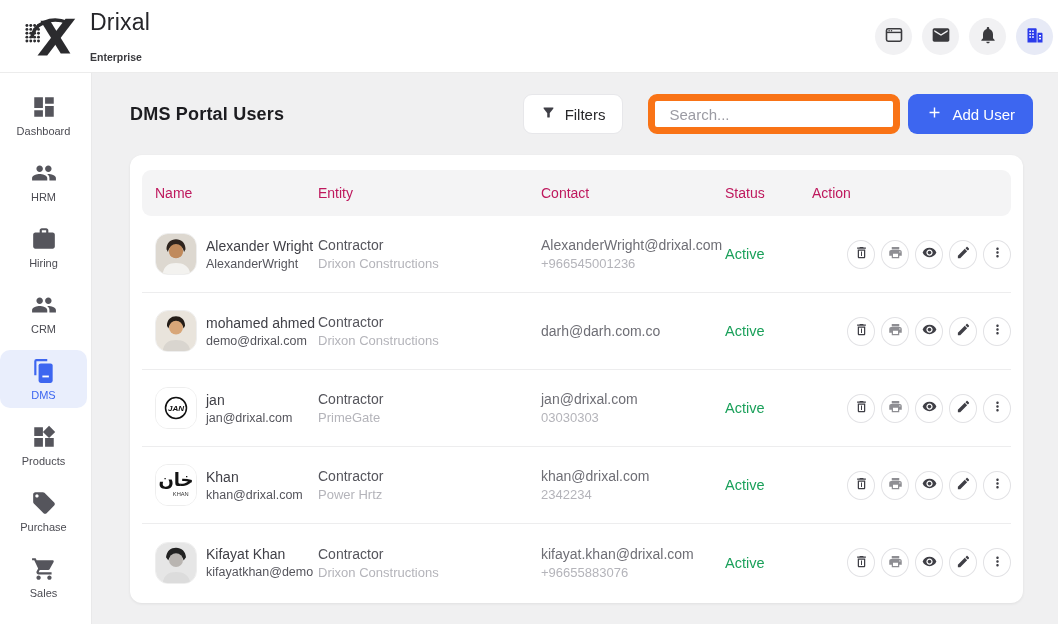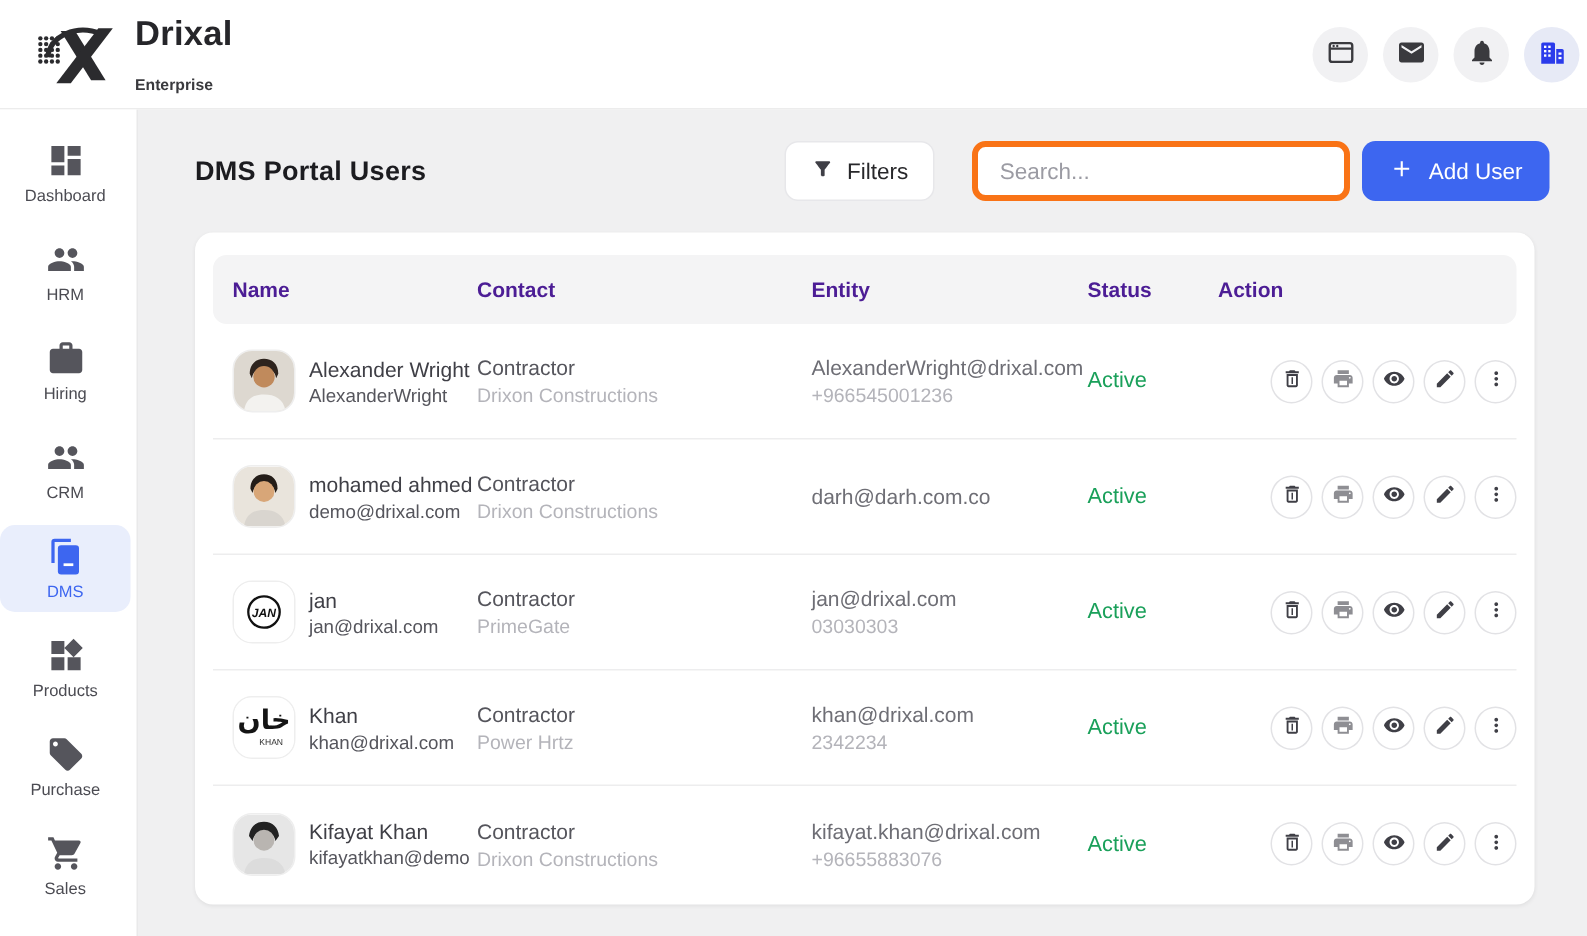--- a/index.html
+++ b/index.html
@@ -5,21 +5,21 @@
   * { margin:0; padding:0; box-sizing:border-box; }
   html,body { width:1058px; height:624px; overflow:hidden; }
   body { font-family:"Liberation Sans", sans-serif; background:#f0f0f1; color:#3f3f46; }
   :root { --accent:#3d66f0; --green:#1aa05a; }
 
   
   .topbar { height:73px; background:#fff; border-bottom:1px solid #ececec; display:flex; align-items:center; padding:0 5px 0 24px; }
   .brand { display:flex; align-items:center; gap:8px; }
   .brand-logo { width:58px; height:48px; color:#2b2b2e; }
   .brand-text { display:flex; flex-direction:column; }
-  .brand-name { font-size:23px; font-weight:700; color:#26262a; letter-spacing:.2px; }
+  .brand-name { font-size:23px; font-weight:400; color:#26262a; letter-spacing:.2px; }
   .brand-tagline { font-size:10.5px; font-weight:700; color:#3a3a3e; margin-top:15px; }
   .top-actions { margin-left:auto; display:flex; align-items:center; gap:10px; }
   .icon-circle { width:37px; height:37px; border-radius:50%; background:#f1f1f3; border:none; display:flex; align-items:center; justify-content:center; color:#3a3a3e; cursor:pointer; }
   .icon-circle svg { width:20px; height:20px; }
   .icon-circle.active { background:#e7eaf6; color:#2b3beb; }
 
   
   .shell { display:flex; height:551px; }
   .sidebar { width:92px; background:#fff; border-right:1px solid #e9e9ea; padding-top:13px; flex-shrink:0; }
   .side-item { width:calc(100% - 4px); display:flex; flex-direction:column; align-items:center; gap:5px; padding:8px 0 7px; margin-bottom:8px; border-radius:10px; cursor:pointer; background:transparent; border:none; }
@@ -30,29 +30,29 @@
   .side-item.active .side-icon { color:var(--accent); }
   .side-item.active .side-label { color:var(--accent); }
 
   .main { flex:1; padding:0 25px 0 38px; }
 
   
   .page-head { height:82px; display:flex; align-items:center; }
   .page-title { font-size:18px; font-weight:700; color:#1c1c20; flex:1; letter-spacing:.2px; }
   .filters-btn { display:flex; align-items:center; gap:9px; background:#fff; border:1px solid #e7e7ea; border-radius:9px; height:40px; padding:0 17px; font-size:15px; color:#27272a; cursor:pointer; font-family:inherit; }
   .filters-btn svg { width:15px; height:15px; color:#3f3f46; }
-  .search-box { width:252px; height:40px; margin-left:25px; background:#fff; border:4px solid #f97316; border-radius:9px; padding:0 14px; font-size:15px; color:#3f3f46; font-family:inherit; outline:none; }
+  .search-box { width:252px; height:40px; margin-left:25px; background:#fff; border:7px solid #f97316; border-radius:9px; padding:0 14px; font-size:15px; color:#3f3f46; font-family:inherit; outline:none; }
   .search-box::placeholder { color:#9b9ba3; }
   .add-btn { display:flex; align-items:center; gap:9px; margin-left:8px; background:var(--accent); color:#fff; border:none; border-radius:9px; height:40px; padding:0 18px; font-size:15px; cursor:pointer; font-family:inherit; }
   .add-btn svg { width:17px; height:17px; }
 
   
   .card { background:#fff; border-radius:12px; margin-right:10px; height:448px; box-shadow:0 1px 3px rgba(0,0,0,.07); overflow:hidden; }
   .thead { margin:15px 12px 0; background:#f4f4f5; border-radius:9px; height:46px; display:grid; grid-template-columns:163px 223px 184px 87px 1fr; align-items:center; }
-  .th { font-size:14px; font-weight:700; color:#4c1d95; padding-left:13px; }
+  .th { font-size:14px; font-weight:400; color:#be185d; padding-left:13px; }
   .tbody { margin:0 12px; }
   .trow { height:77px; display:grid; grid-template-columns:163px 223px 184px 87px 1fr; align-items:center; border-bottom:1px solid #ededee; }
   .trow:last-child { border-bottom:none; }
   .cell { padding-left:13px; min-width:0; }
   .stack { display:flex; flex-direction:column; gap:3px; }
   .name-cell { display:flex; align-items:center; gap:9px; }
   .avatar { width:42px; height:42px; border-radius:13px; overflow:hidden; flex-shrink:0; border:1px solid #eee; background:#fff; }
   .avatar svg { width:100%; height:100%; display:block; }
   .name-text { font-size:14px; color:#3f3f46; font-weight:500; white-space:nowrap; }
   .name-sub { font-size:12.5px; color:#55555c; white-space:nowrap; }
@@ -215,22 +215,22 @@
         <span class="p-icn"><svg viewBox="0 0 24 24" fill="currentColor">
               <path d="M11 5h2v6h6v2h-6v6h-2v-6H5v-2h6z"></path>
             </svg></span>
         <span>Add User</span>
       </button>
     </div>
 
     <section class="card">
       <div class="thead" id="table-head">
           <div class="th">Name</div>
+          <div class="th">Entity</div>
           <div class="th">Contact</div>
-          <div class="th">Entity</div>
           <div class="th">Status</div>
           <div class="th">Action</div>
         </div>
       <div class="tbody" id="table-body">
   <div class="trow">
     <div class="cell name-cell">
       <span class="avatar">
                 <svg viewBox="0 0 42 42">
                   <rect width="42" height="42" fill="#ddd8d0"></rect>
                   <path d="M11 16c0-7 4.5-10.5 10-10.5S31 9 31 16l-1.5 3c-.8-4.5-3.5-6.5-8.5-6.5s-7.7 2-8.5 6.5z" fill="#2e241e"></path>

